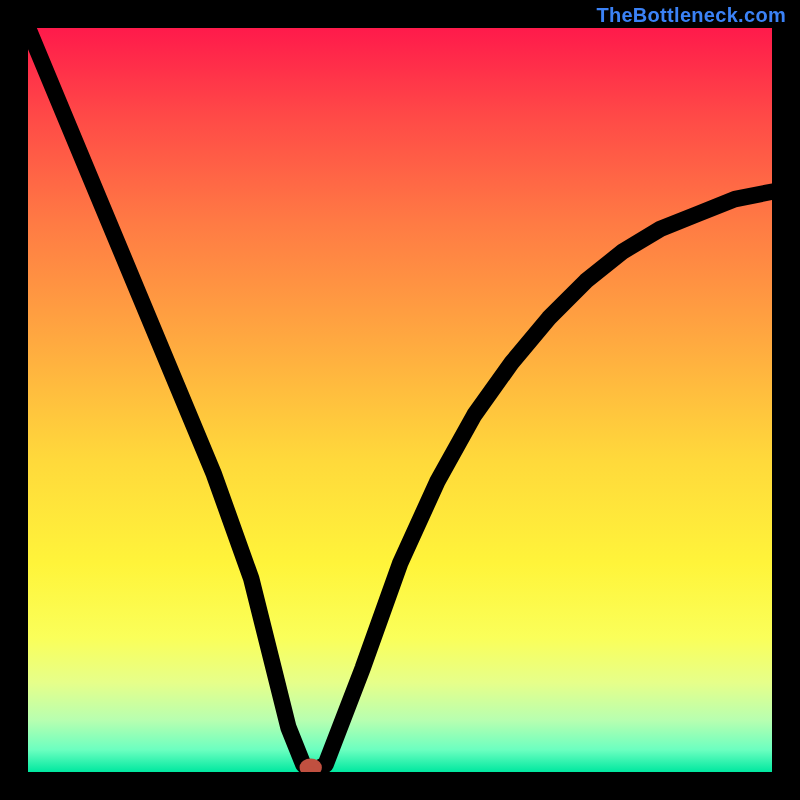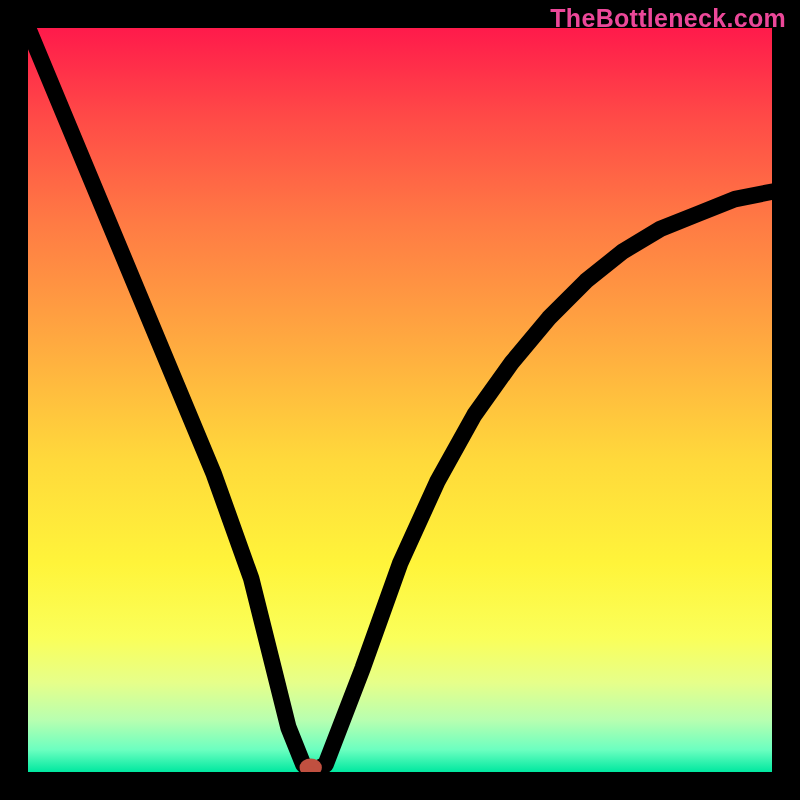--- a/index.html
+++ b/index.html
@@ -7,23 +7,23 @@
   .frame {
     width: 800px;
     height: 800px;
     background: #000;
     position: relative;
   }
   .watermark {
     position: absolute;
     top: 4px;
     right: 14px;
-    color: #ec4899;
+    color: #3b82f6;
     font-family: Arial, Helvetica, sans-serif;
-    font-size: 25px;
+    font-size: 20px;
     font-weight: bold;
     letter-spacing: 0.3px;
     z-index: 5;
   }
   .plot-area {
     position: absolute;
     left: 28px;
     top: 28px;
     width: 744px;
     height: 744px;

